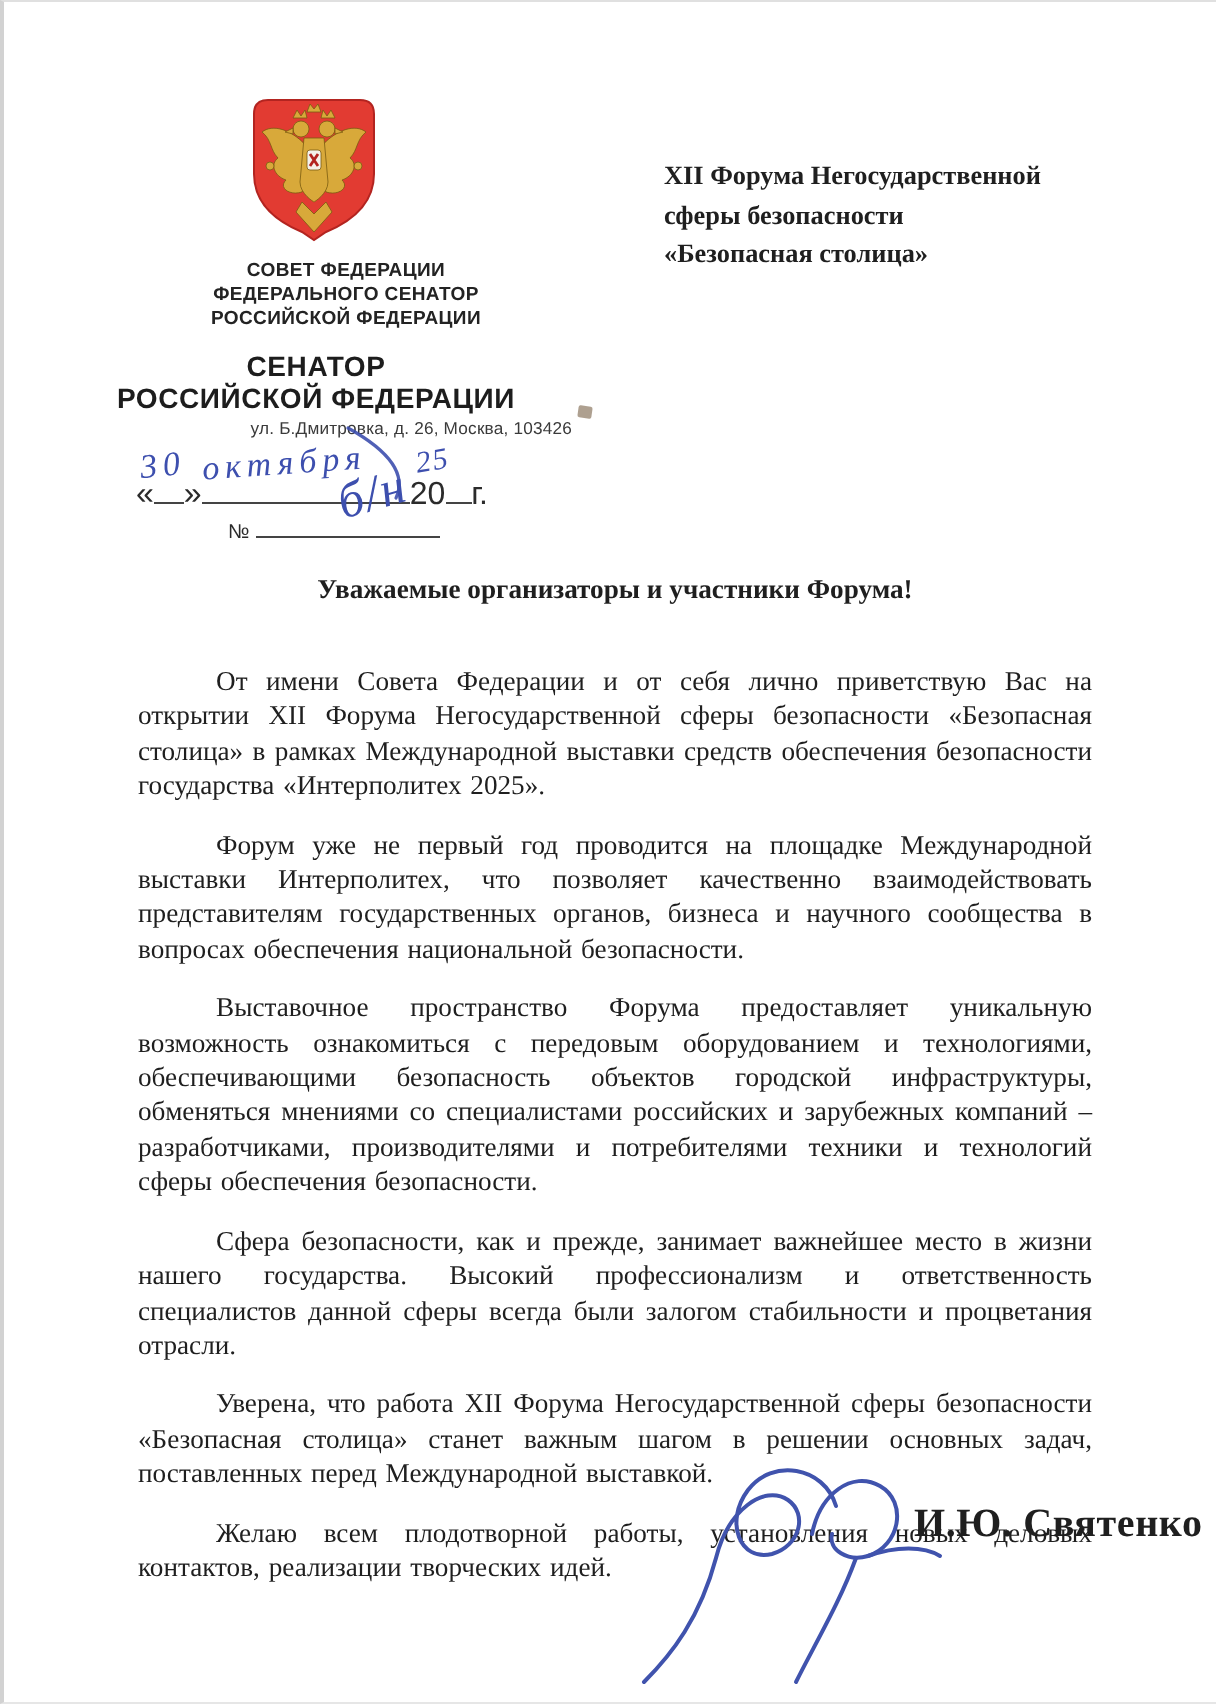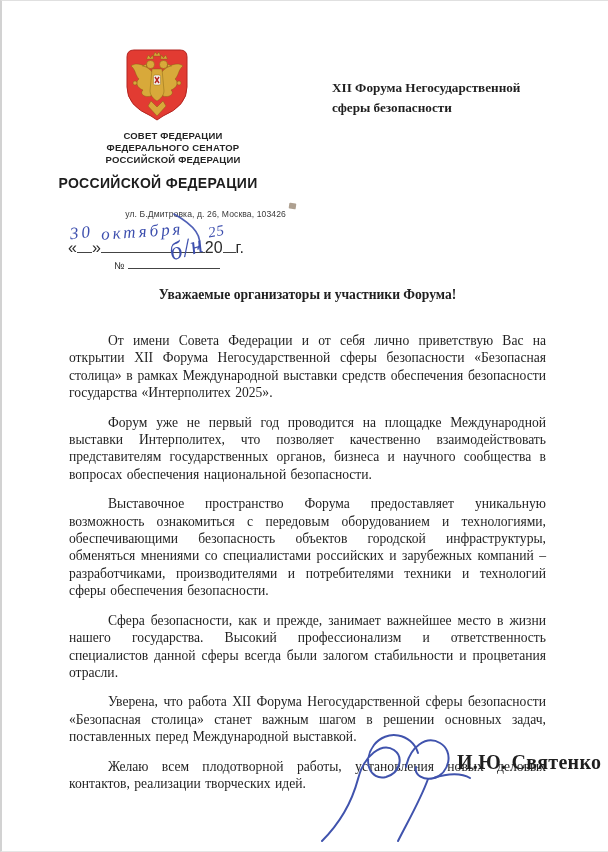--- a/index.html
+++ b/index.html
@@ -122,20 +122,21 @@
     </svg>
   </div>
 
   <div class="org-block">
     <div>СОВЕТ ФЕДЕРАЦИИ</div>
     <div>ФЕДЕРАЛЬНОГО СЕНАТОР</div>
     <div>РОССИЙСКОЙ ФЕДЕРАЦИИ</div>
   </div>
 
   <div class="title-block">
+    <div>СЕНАТОР</div>
     <div>РОССИЙСКОЙ ФЕДЕРАЦИИ</div>
   </div>
 
   <div class="address">ул. Б.Дмитровка, д. 26, Москва, 103426</div>
 
   <div class="date-form">
     <span>«</span><span class="blank" style="width:15px"></span><span>»</span><span class="blank" style="width:104px"></span><span>20</span><span class="blank" style="width:13px"></span><span>г.</span>
   </div>
 
   <div class="num-form">
@@ -149,20 +150,21 @@
   <span class="ink hw-number">б/н</span>
   <svg class="flourish" viewBox="0 0 80 55">
     <path d="M56,43 C62,30 50,18 32,8" fill="none" stroke="#3d4fae" stroke-width="1.6" stroke-linecap="round" opacity="0.9"></path>
   </svg>
 
   <div class="speck"></div>
 
   <div class="recipient">
     <div>XII Форума Негосударственной</div>
     <div>сферы безопасности</div>
+    <div>«Безопасная столица»</div>
   </div>
 
   <div class="salutation">Уважаемые организаторы и участники Форума!</div>
 
   <div class="body-text">
     <p>От имени Совета Федерации и от себя лично приветствую Вас на открытии XII Форума Негосударственной сферы безопасности «Безопасная столица» в рамках Международной выставки средств обеспечения безопасности государства «Интерполитех 2025».</p>
     <p>Форум уже не первый год проводится на площадке Международной выставки Интерполитех, что позволяет качественно взаимодействовать представителям государственных органов, бизнеса и научного сообщества в вопросах обеспечения национальной безопасности.</p>
     <p>Выставочное пространство Форума предоставляет уникальную возможность ознакомиться с передовым оборудованием и технологиями, обеспечивающими безопасность объектов городской инфраструктуры, обменяться мнениями со специалистами российских и зарубежных компаний – разработчиками, производителями и потребителями техники и технологий сферы обеспечения безопасности.</p>
     <p>Сфера безопасности, как и прежде, занимает важнейшее место в жизни нашего государства. Высокий профессионализм и ответственность специалистов данной сферы всегда были залогом стабильности и процветания отрасли.</p>
     <p>Уверена, что работа XII Форума Негосударственной сферы безопасности «Безопасная столица» станет важным шагом в решении основных задач, поставленных перед Международной выставкой.</p>

